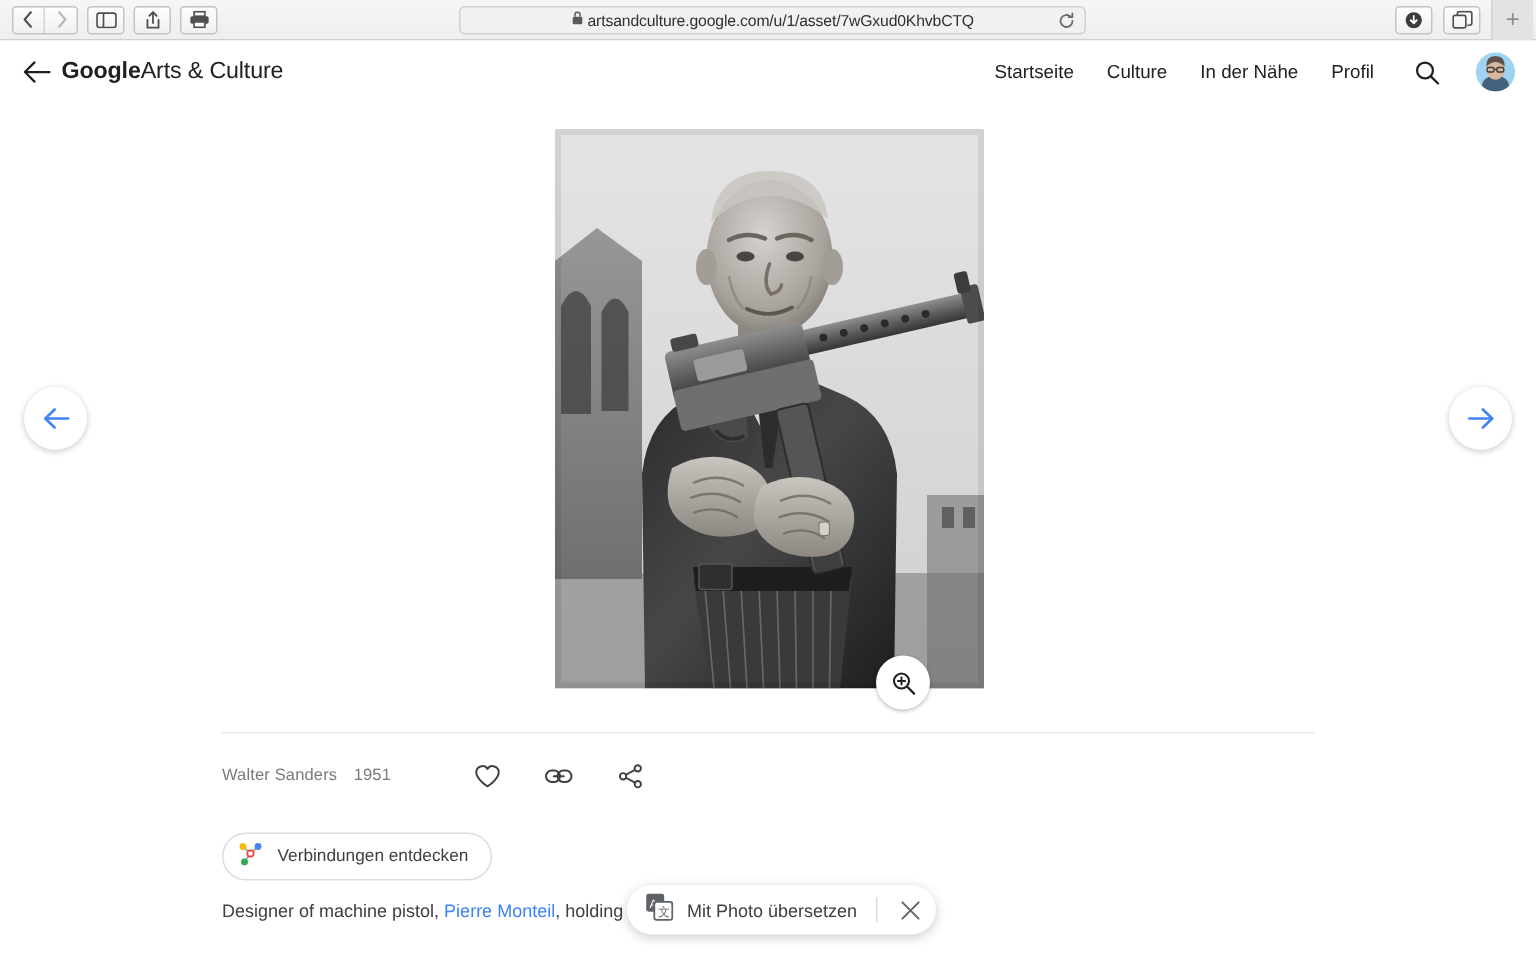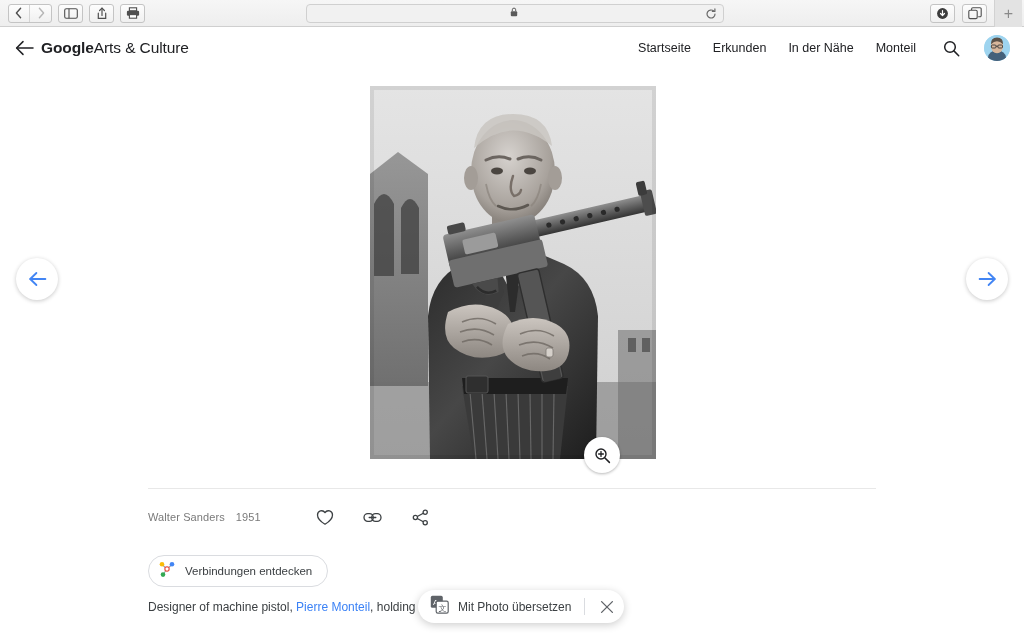--- a/index.html
+++ b/index.html
@@ -420,20 +420,21 @@
     </div>
   </div>
 
   <div class="url-bar">
     <span class="lock-glyph">
       <svg width="8" height="10" viewBox="0 0 8 10" aria-hidden="true">
         <rect x="0.8" y="4.2" width="6.4" height="5" rx="1" fill="#5a5a5a"></rect>
         <path d="M2.3 4.2 V2.8 a1.7 1.7 0 0 1 3.4 0 V4.2" fill="none" stroke="#5a5a5a" stroke-width="1"></path>
       </svg>
     </span>
+    <span class="url-text">artsandculture.google.com/u/1/asset/7wGxud0KhvbCTQ</span>
     <span class="reload-btn">
       <svg width="12" height="12" viewBox="0 0 12 12" aria-hidden="true">
         <path d="M10 6 a4 4 0 1 1 -1.3 -2.95" fill="none" stroke="#6a6a6a" stroke-width="1.2" stroke-linecap="round"></path>
         <path d="M9.9 0.9 L9.9 3.4 L7.4 3.4" fill="none" stroke="#6a6a6a" stroke-width="1.2" stroke-linecap="round" stroke-linejoin="round"></path>
       </svg>
     </span>
   </div>
 
   <div class="chrome-right">
     <div class="chrome-btn icon-btn">
@@ -459,23 +460,23 @@
       <path d="M8 1.6 L1.6 8 L8 14.4" fill="none" stroke="#202124" stroke-width="1.5" stroke-linecap="round" stroke-linejoin="round"></path>
     </svg>
   </div>
 
   <div class="brand">
     <span class="g">Google</span><span class="ac">Arts &amp; Culture</span>
   </div>
 
   <div class="header-nav">
     <div class="nav-link">Startseite</div>
-    <div class="nav-link">Erkunden</div>
+    <div class="nav-link">Culture</div>
     <div class="nav-link">In der Nähe</div>
-    <div class="nav-link">Monteil</div>
+    <div class="nav-link">Profil</div>
 
     <div class="search-icon-btn">
       <svg width="17" height="17" viewBox="0 0 17 17" aria-hidden="true">
         <circle cx="7" cy="7" r="5.3" fill="none" stroke="#202124" stroke-width="1.5"></circle>
         <line x1="10.9" y1="10.9" x2="15.7" y2="15.7" stroke="#202124" stroke-width="1.5" stroke-linecap="round"></line>
       </svg>
     </div>
 
     <div class="avatar">
       <svg width="26" height="26" viewBox="0 0 26 26" aria-hidden="true">

